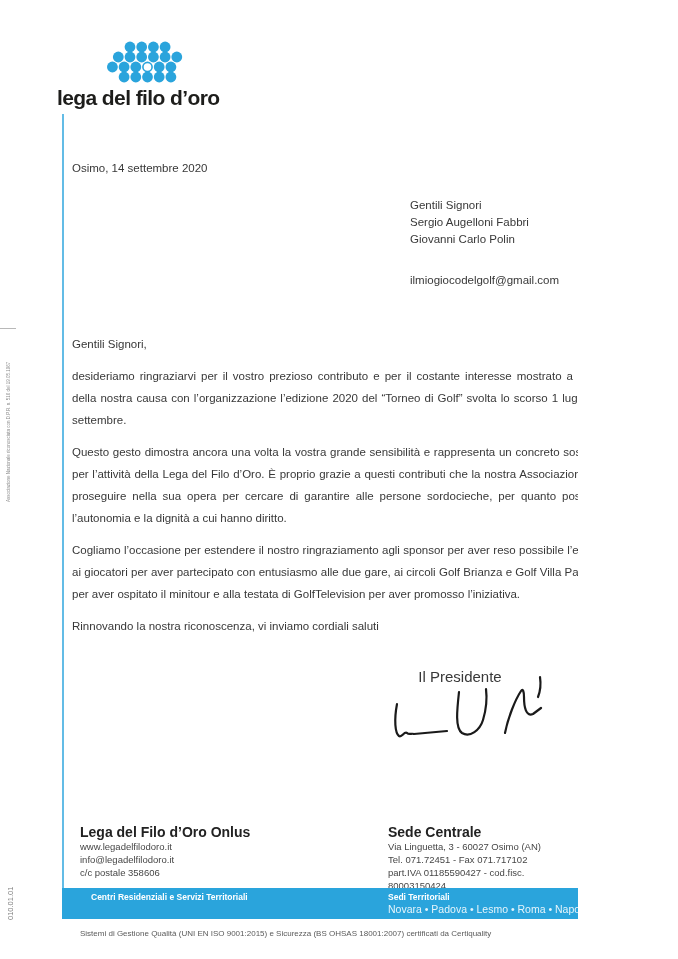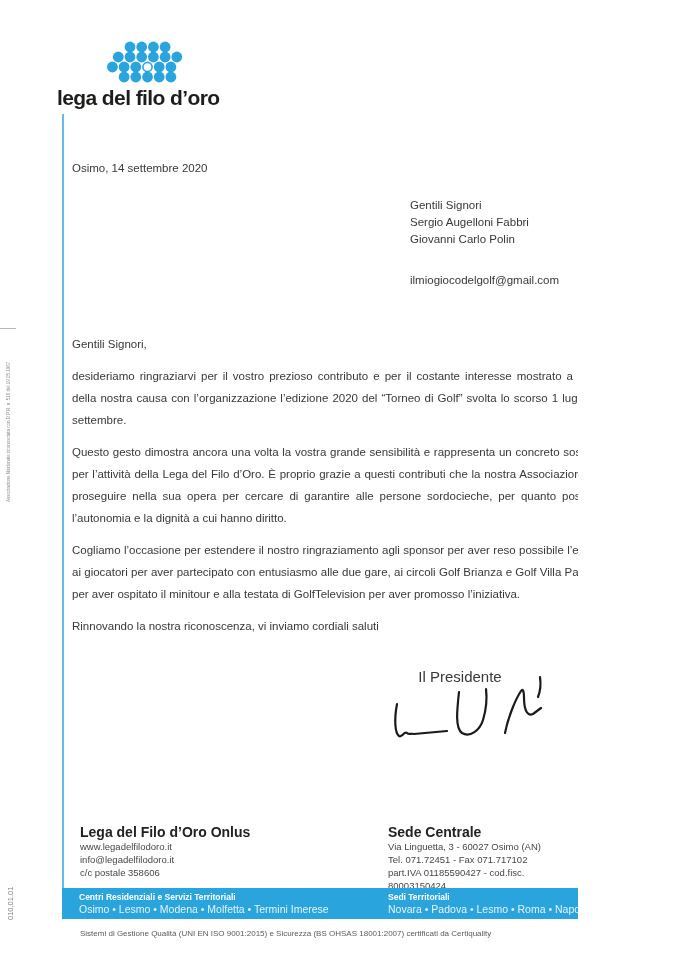--- a/index.html
+++ b/index.html
@@ -32,21 +32,21 @@
   .sig-svg{position:absolute;left:385px;top:668px;}
 
   
   .footer-col{position:absolute;top:826px;font-size:9.5px;line-height:13px;color:#464646;}
   .footer-col .col-title{font-size:14px;font-weight:bold;color:#222;margin-bottom:1px;}
   .footer-col.left{left:80px;}
   .footer-col.right{left:388px;}
 
   .blue-bar{position:absolute;left:62px;top:888px;width:546px;height:31px;background:var(--brand-blue);}
   .bar-group{position:absolute;top:4px;}
-  .bar-group.left{left:17px;}
+  .bar-group.left{left:29px;text-align:center;}
   .bar-group.right{left:326px;}
   .bar-title{font-size:8.5px;font-weight:bold;color:#ffffff;line-height:11px;}
   .bar-items{font-size:10.5px;color:rgba(255,255,255,0.88);line-height:12px;}
 
   .cert-line{position:absolute;left:80px;top:929px;font-size:8px;color:#5a5a5a;}
 </style>
 </head>
 <body>
 
 <div class="page" style="--brand-blue: #2AA4DC; --line-blue: #63BCE6;">
@@ -119,21 +119,20 @@
   <div class="footer-col right">
     <div class="col-title">Sede Centrale</div>
     <div>Via Linguetta, 3 - 60027 Osimo (AN)</div>
     <div>Tel. 071.72451 - Fax 071.717102</div>
     <div>part.IVA 01185590427 - cod.fisc. 80003150424</div>
   </div>
 
   <div class="blue-bar">
     <div class="bar-group left">
       <div class="bar-title">Centri Residenziali e Servizi Territoriali</div>
-      <div class="bar-items">Osimo • Lesmo • Modena • Molfetta • Termini Imerese</div>
     </div>
     <div class="bar-group right">
       <div class="bar-title">Sedi Territoriali</div>
       <div class="bar-items">Novara • Padova • Lesmo • Roma • Napoli</div>
     </div>
   </div>
 
   <div class="cert-line">Sistemi di Gestione Qualità (UNI EN ISO 9001:2015) e Sicurezza (BS OHSAS 18001:2007) certificati da Certiquality</div>
 
 </div>

